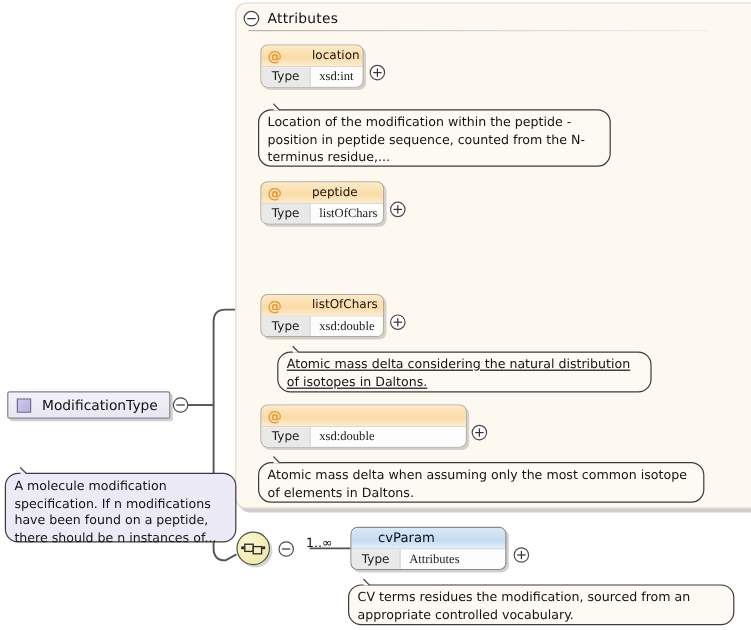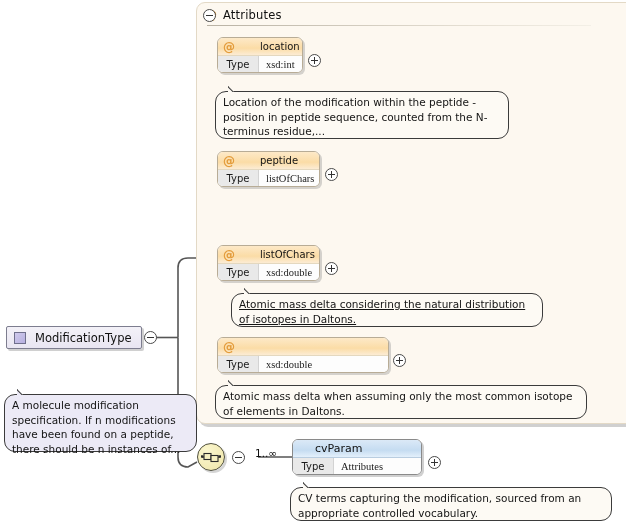--- a/index.html
+++ b/index.html
@@ -372,16 +372,16 @@
     <div class="elem-name-row">cvParam</div>
     <div class="attr-type-row">
       <span class="attr-type-label">Type</span>
       <span class="attr-type-value">Attributes</span>
     </div>
   </div>
   <div class="toggle plus" style="left:428px; top:456px;"></div>
 
   <div class="note" style="left:290px; top:487px; width:322px; height:34px;">
     <span class="tip"></span>
-    <span>CV terms capturing the modification, sourced from an appropriate controlled vocabulary.</span>
+    <span>CV terms residues the modification, sourced from an appropriate controlled vocabulary.</span>
   </div>
 
 </div>
 
 </body></html>

